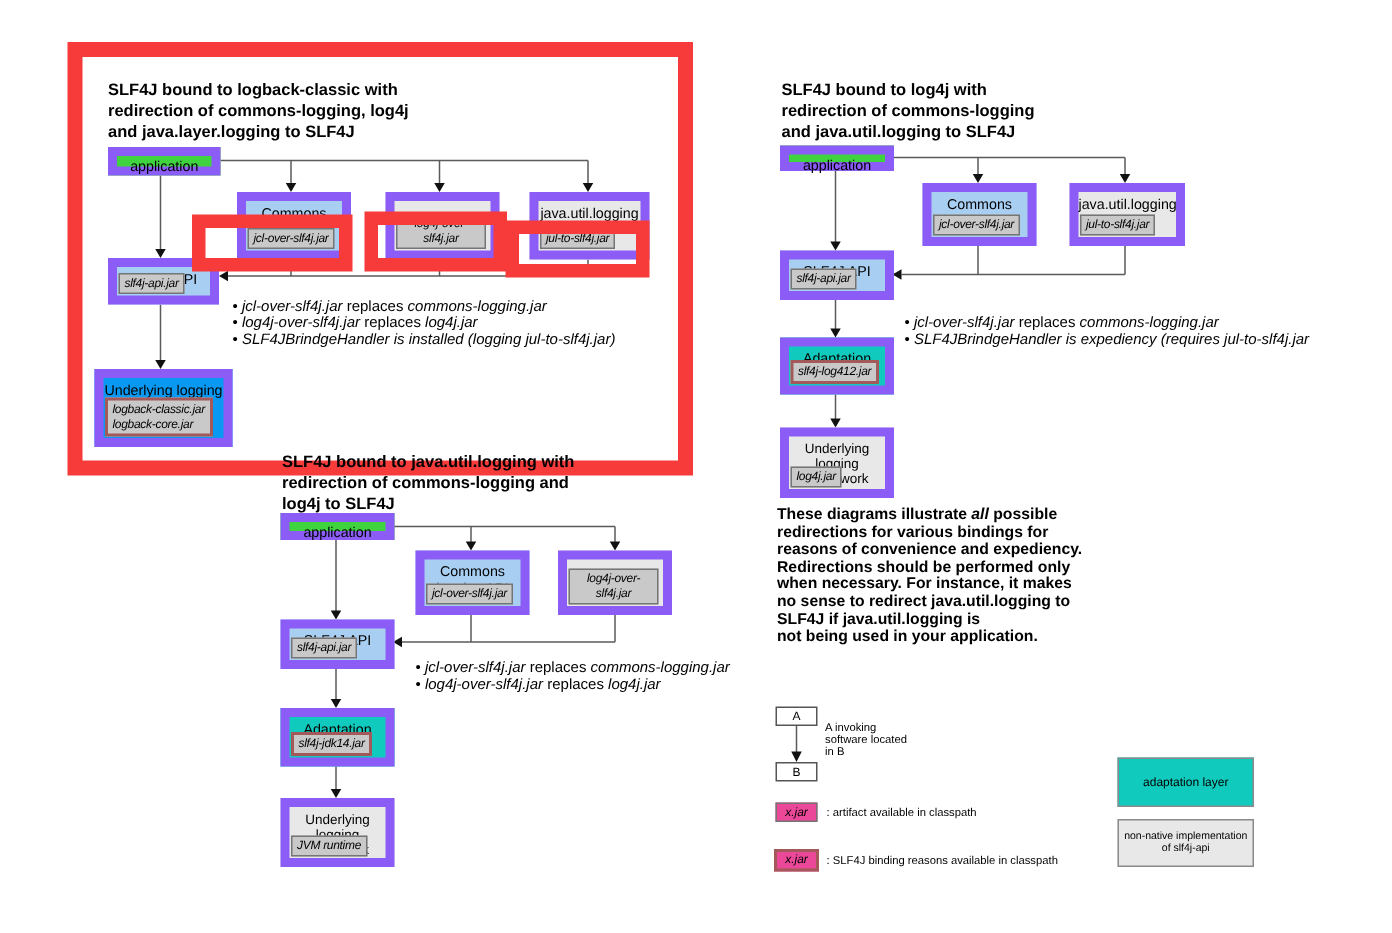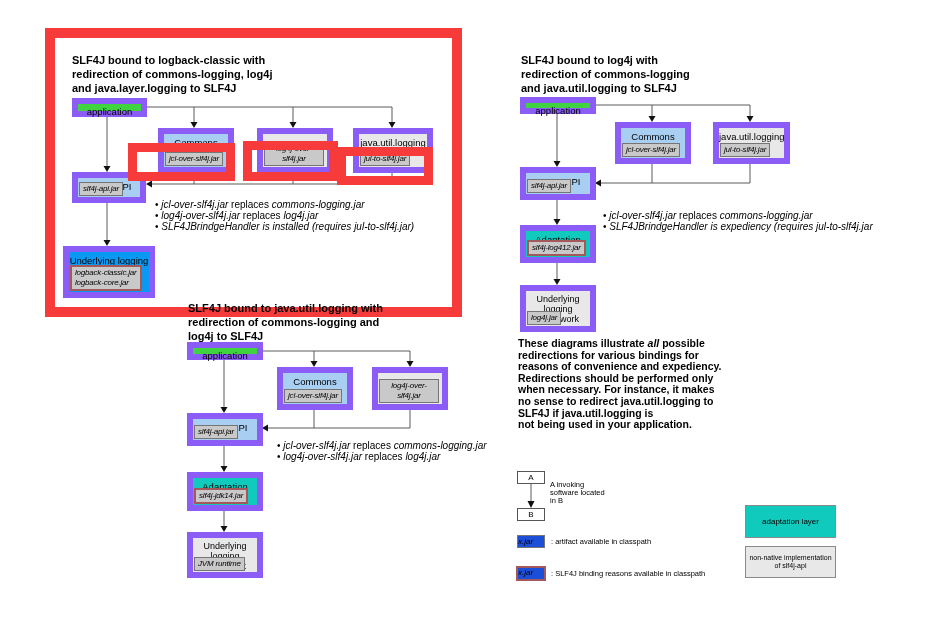--- a/index.html
+++ b/index.html
@@ -24,21 +24,21 @@
   .bullets{position:absolute;font-size:10px;line-height:10.8px;white-space:nowrap;z-index:2;}
   .bullets .it,.it{font-style:italic;}
   .note{position:absolute;font-weight:bold;font-size:10.5px;line-height:11.6px;
         white-space:pre-line;z-index:2;}
   .redrect{position:absolute;border:10px solid #f73b3b;box-sizing:border-box;
            background:transparent;z-index:6;}
   .redrect.small{border-width:9px;}
   .lgsmall{position:absolute;font-size:7.5px;line-height:8px;white-space:pre-line;z-index:2;}
   .abox{position:absolute;border:1px solid #555;background:#fff;text-align:center;
         font-size:8px;line-height:12px;box-sizing:border-box;z-index:2;}
-  .xjar{position:absolute;border:1px solid #757575;background:#1d4ed8;text-align:left;
+  .xjar{position:absolute;border:1px solid #757575;background:#ec4899;text-align:center;
         font-size:8px;font-style:italic;line-height:11px;box-sizing:border-box;z-index:2;}
   .xjar.bind{border:2px solid #a35959;line-height:10px;}
   .typebox{position:absolute;border:1px solid #8a8a8a;box-sizing:border-box;z-index:2;
            display:flex;align-items:center;justify-content:center;text-align:center;
            font-size:8px;line-height:9.5px;white-space:pre-line;}
   .typebox.tiny{font-size:7px;line-height:8.5px;}
 </style>
 </head>
 <body>
 
@@ -125,21 +125,21 @@
   </div>
   <div class="node" style="left: 63px; top: 246px; width: 92px; height: 52px; background: rgb(10, 153, 242);">
     <span class="nlabel">Underlying logging
 framework</span>
     <span class="tag bind left">logback-classic.jar
 logback-core.jar</span>
   </div>
   <div class="bullets" style="left:155px;top:200px;">
       <div class="bullet"><span>• </span><span class="it">jcl-over-slf4j.jar</span><span> replaces </span><span class="it">commons-logging.jar</span></div>
       <div class="bullet"><span>• </span><span class="it">log4j-over-slf4j.jar</span><span> replaces </span><span class="it">log4j.jar</span></div>
-      <div class="bullet"><span>• </span><span class="it">SLF4JBrindgeHandler is installed (requires jul-to-slf4j.jar)</span></div>
+      <div class="bullet"><span>• </span><span class="it">SLF4JBrindgeHandler is installed (logging jul-to-slf4j.jar)</span></div>
     </div>
 
   <div class="title" style="left:521px;top:53px;width:220px;">SLF4J bound to log4j with
 redirection of commons-logging
 and java.util.logging to SLF4J</div>
   <div class="node" style="left: 520px; top: 97px; width: 76px; height: 17px; background: rgb(63, 212, 63);">
     <span class="nlabel" style="padding-top:2px;">application</span>
   </div>
   <div class="node" style="left: 615px; top: 122px; width: 76px; height: 42px; background: rgb(168, 207, 242);">
     <span class="nlabel">Commons

